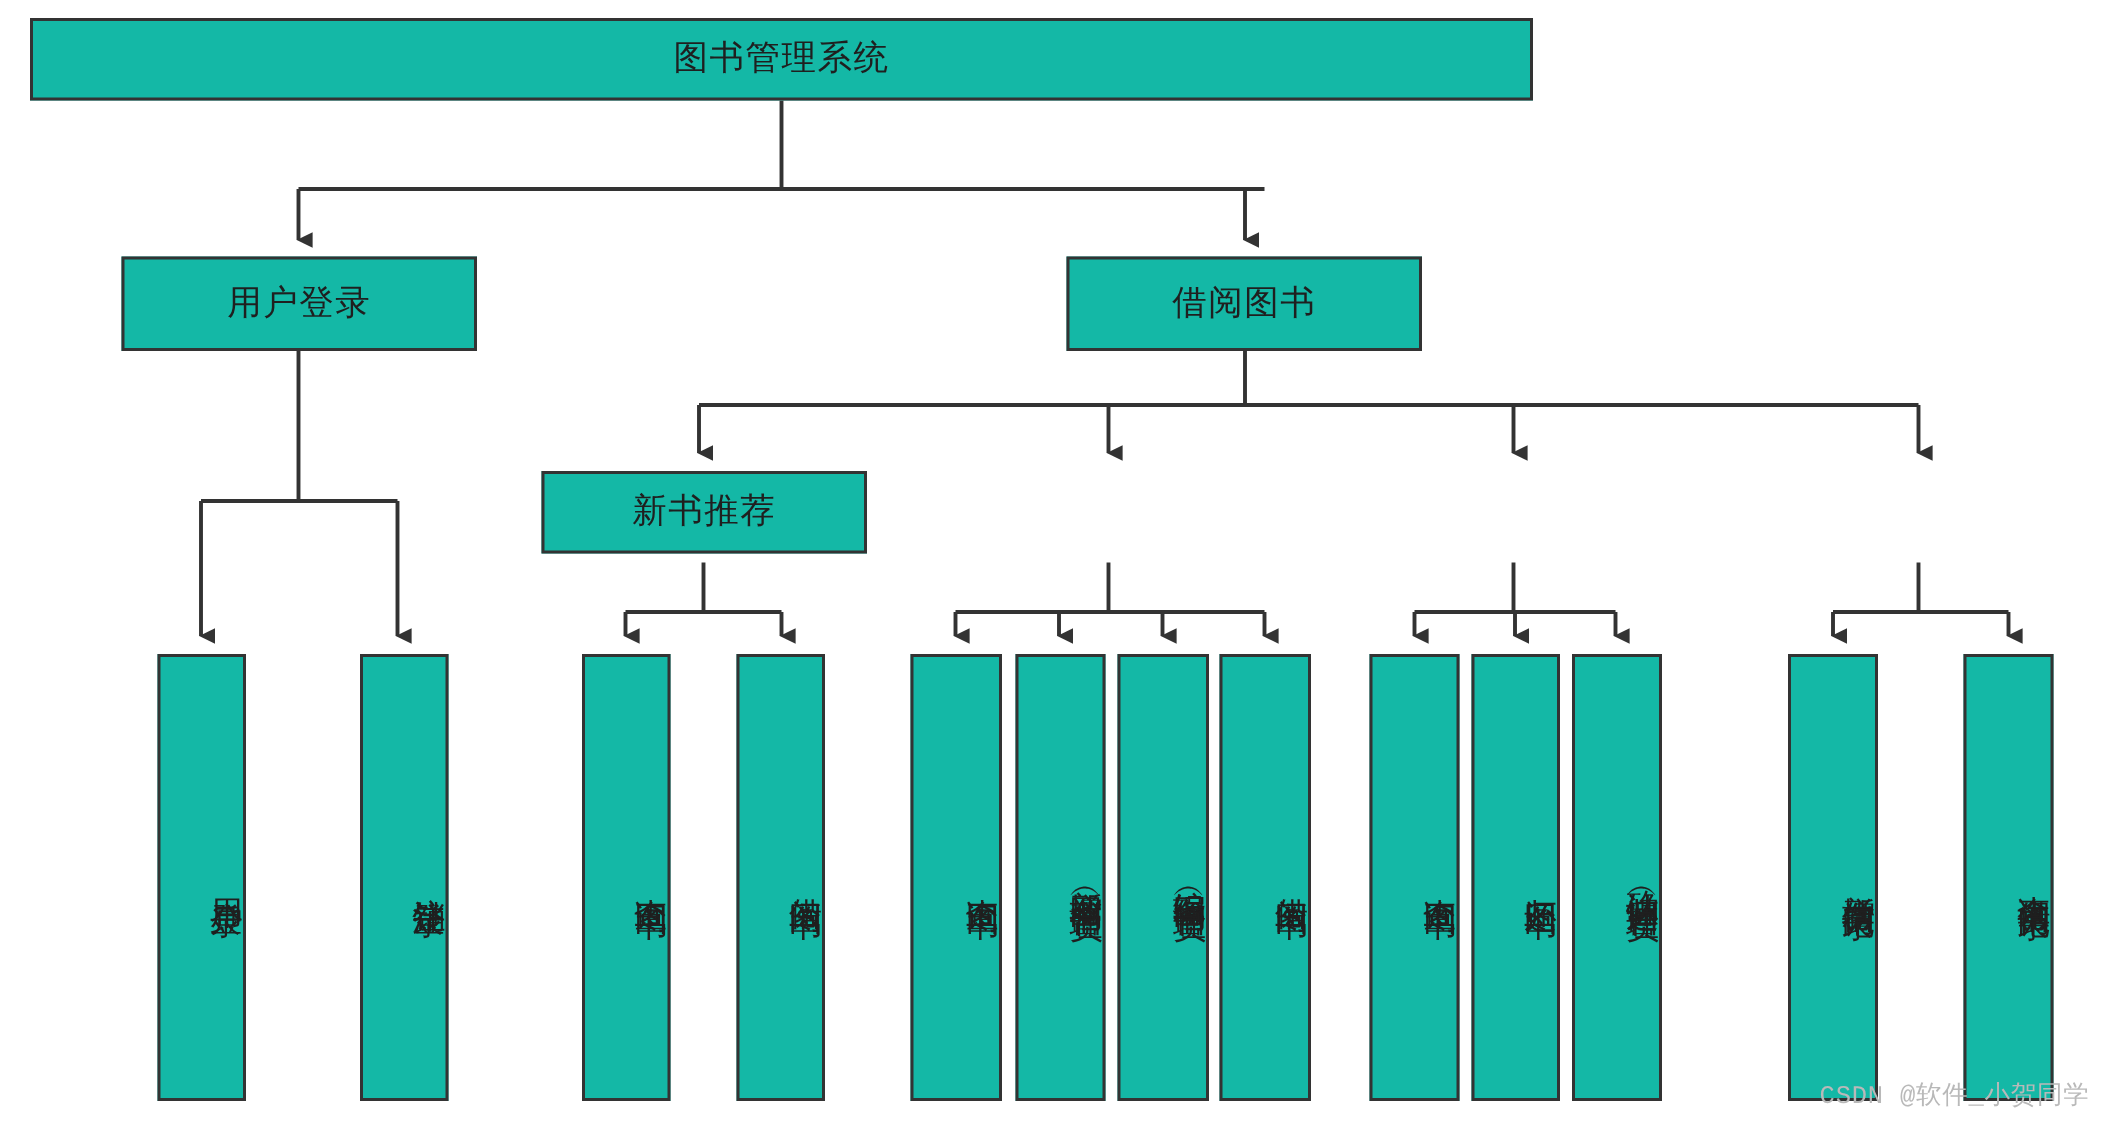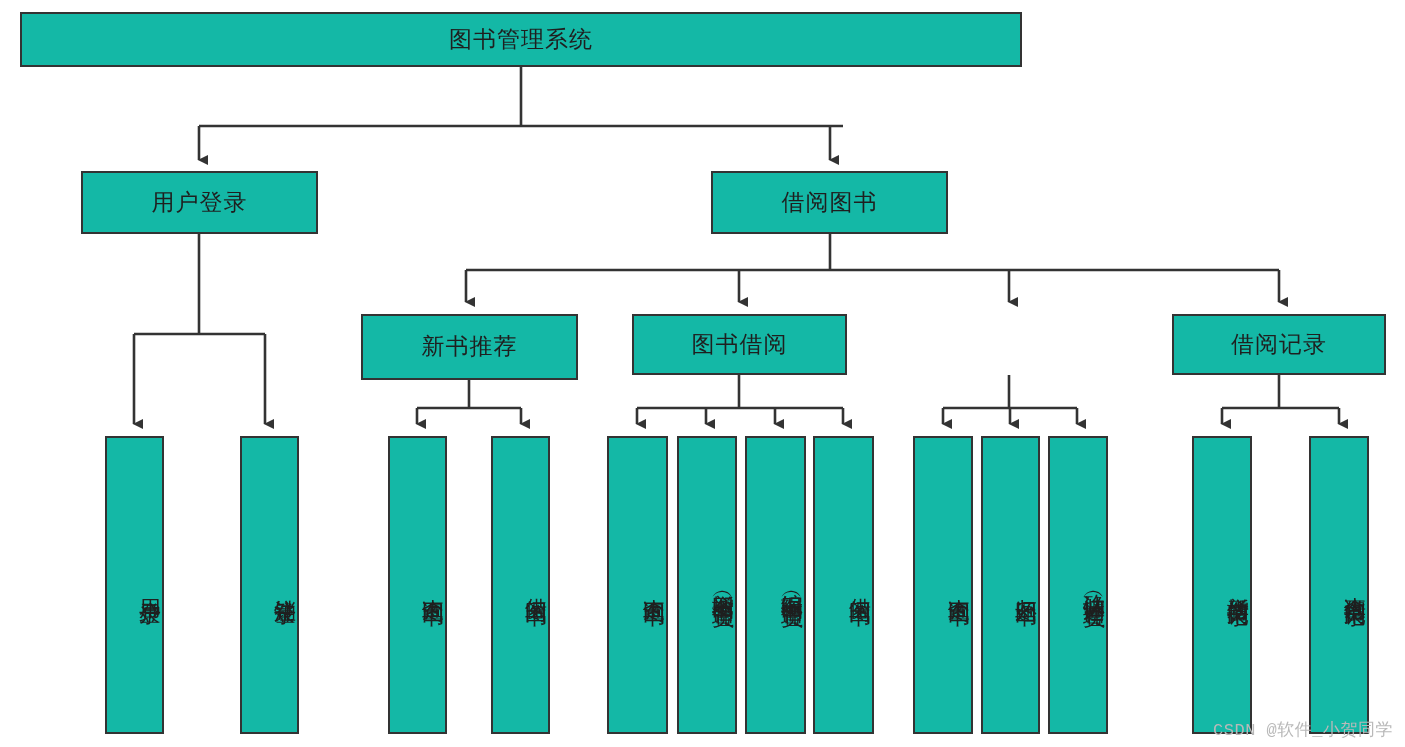--- a/index.html
+++ b/index.html
@@ -126,28 +126,22 @@
     <span class="label">图书管理系统</span>
   </div>
 
   <div class="node horiz" style="left:81px; top:171px; width:237px; height:63px;">
     <span class="label">用户登录</span>
   </div>
   <div class="node horiz" style="left:711px; top:171px; width:237px; height:63px;">
     <span class="label">借阅图书</span>
   </div>
 
-  <div class="node horiz" style="left:361px; top:314px; width:217px; height:66px;">
+  <div class="node horiz" style="left:361px; top:314px; width:217px; height:55px;">
     <span class="label">新书推荐</span>
-  </div>
-  <div class="node horiz" style="left:632px; top:314px; width:215px; height:61px;">
-    <span class="label">图书借阅</span>
-  </div>
-  <div class="node horiz" style="left:1172px; top:314px; width:214px; height:61px;">
-    <span class="label">借阅记录</span>
   </div>
 
   <div class="node vert" style="left:105px; top:436px; width:59px; height:298px;">
     <span class="label">用户登录</span>
   </div>
   <div class="node vert" style="left:240px; top:436px; width:59px; height:298px;">
     <span class="label">注销登录</span>
   </div>
 
   <div class="node vert" style="left:388px; top:436px; width:59px; height:298px;">

